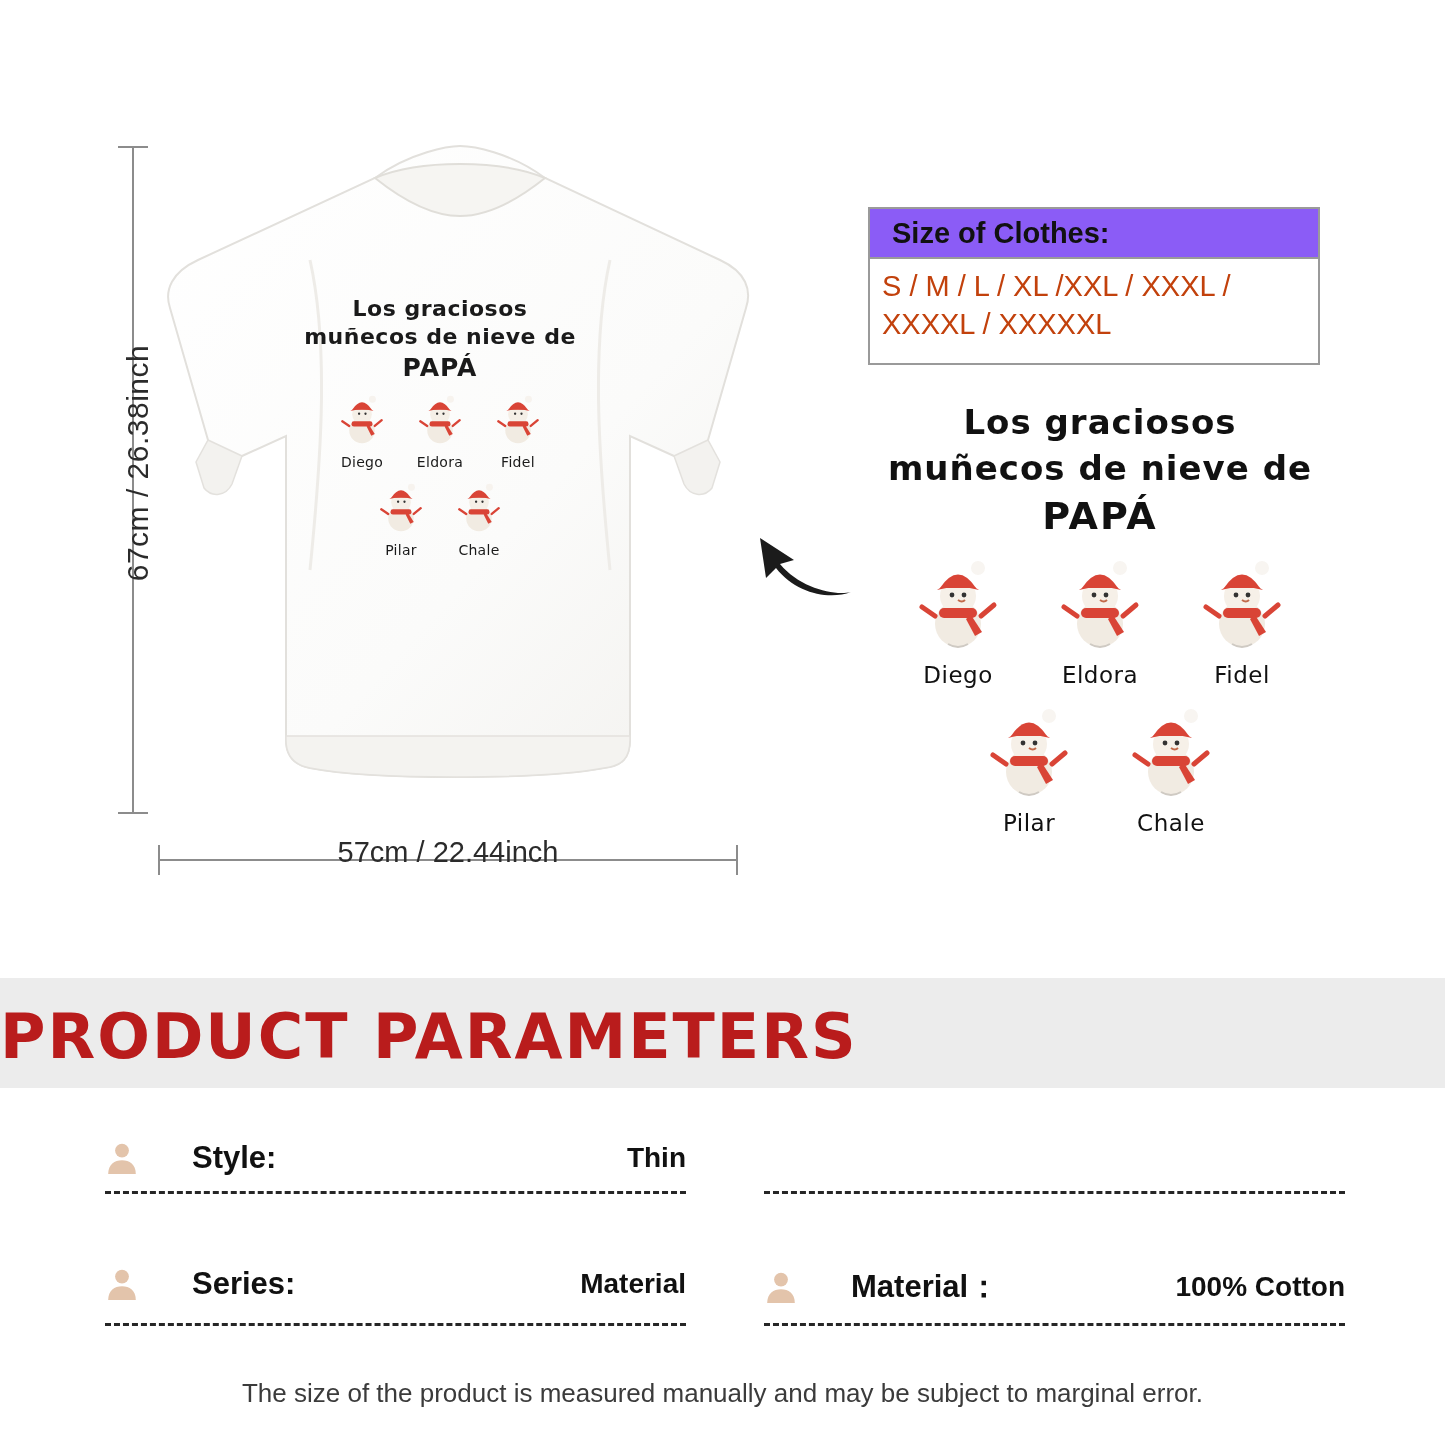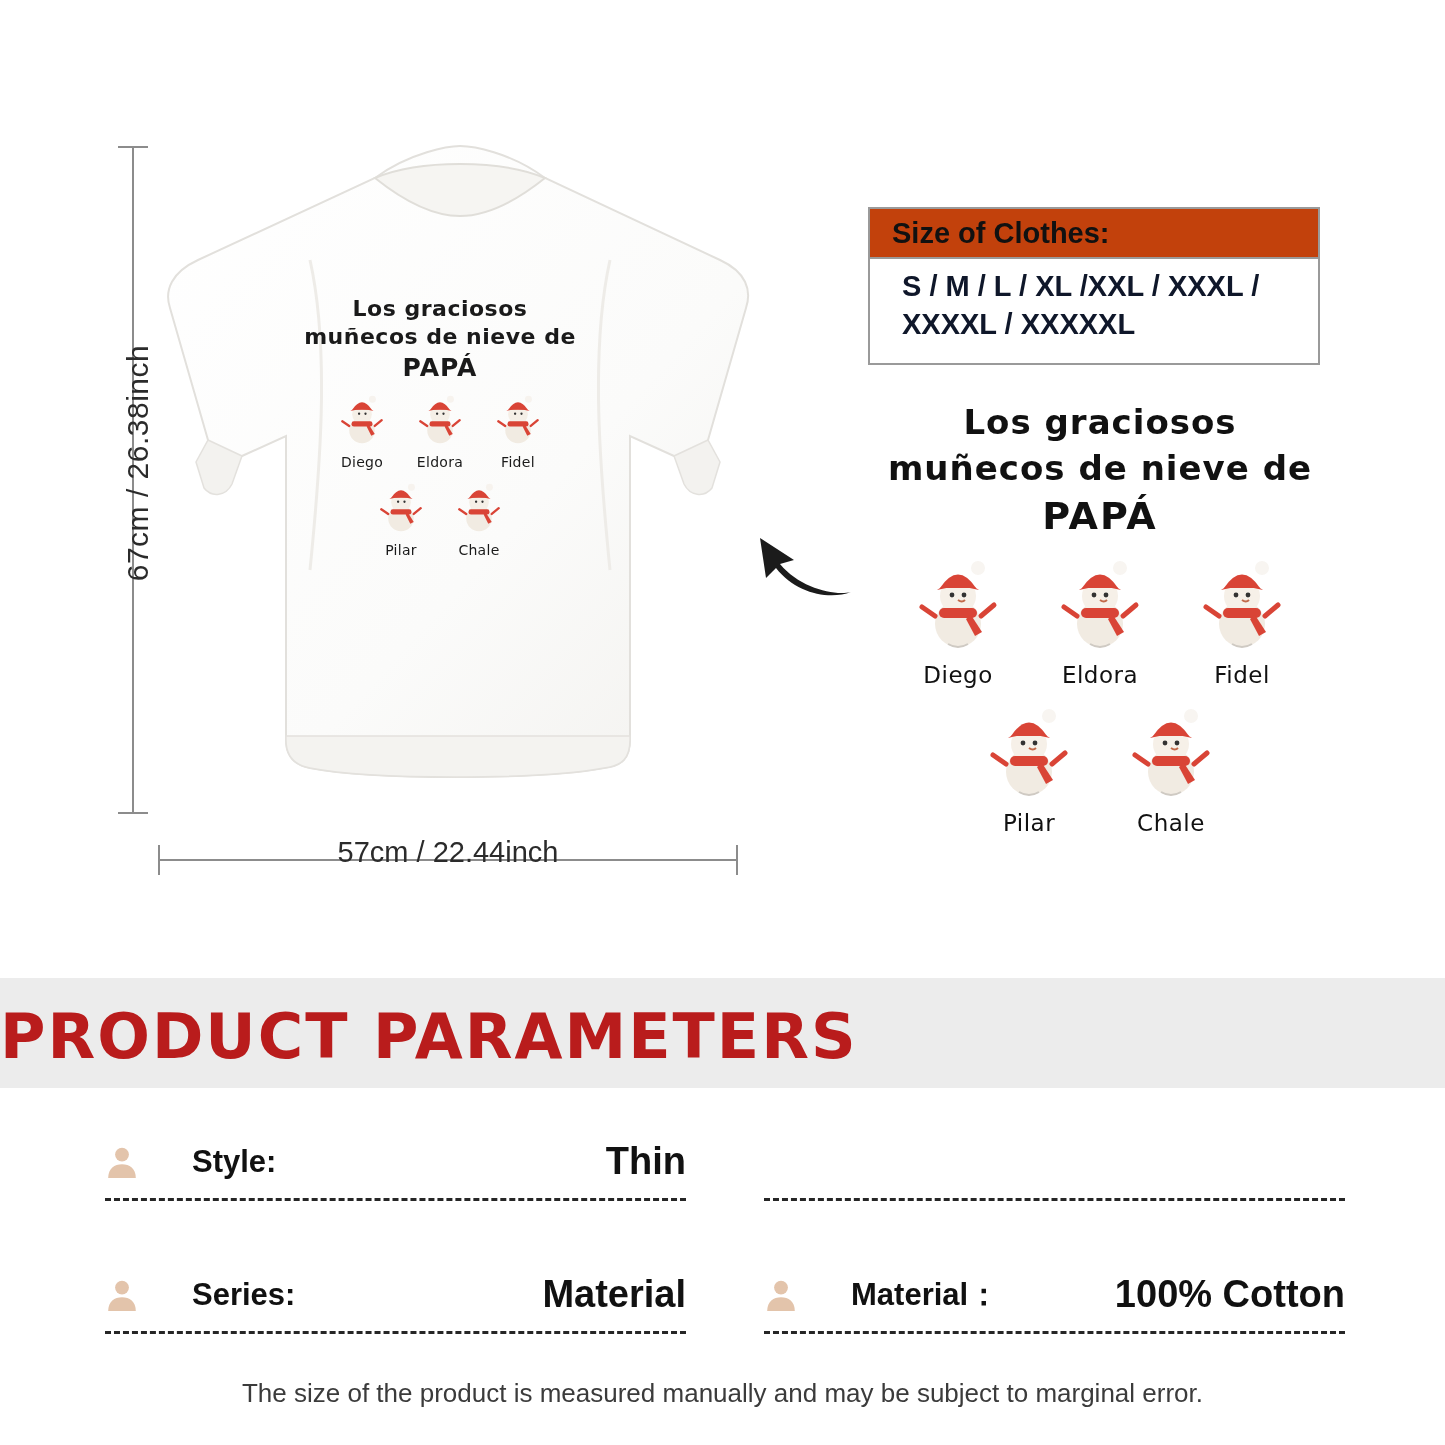--- a/index.html
+++ b/index.html
@@ -52,26 +52,26 @@
 
   
   .arrow{position:absolute;left:756px;top:530px;width:100px;height:70px;}
 
   
   .size-box{
     position:absolute;left:868px;top:207px;width:452px;height:158px;
     border:2px solid #9a9a9a;background:#fff;box-sizing:border-box;
   }
   .size-head{
-    height:50px;background:#c2410c;border-bottom:2px solid #9a9a9a;
+    height:50px;background:#8b5cf6;border-bottom:2px solid #9a9a9a;
     display:flex;align-items:center;padding-left:22px;
     font-size:29px;font-weight:bold;color:#111;box-sizing:border-box;
   }
   .size-body{
-    padding:8px 14px 0 32px;font-size:29px;font-weight:bold;color:#0f172a;line-height:1.32;
+    padding:8px 14px 0 12px;font-size:29px;font-weight:normal;color:#c2410c;line-height:1.32;
   }
 
   .detail-print{position:absolute;left:880px;top:400px;width:440px;text-align:center;}
   .d-l1{font-family:"DejaVu Sans", sans-serif;font-size:34px;font-weight:700;color:#111;line-height:1.35;letter-spacing:1px;}
   .d-l3{font-family:"DejaVu Sans", sans-serif;font-size:38px;font-weight:700;color:#111;letter-spacing:2px;margin-top:2px;}
   .d-row{display:flex;justify-content:center;gap:34px;margin-top:16px;}
   .d-cell{width:108px;text-align:center;}
   .d-name{font-family:"DejaVu Sans", sans-serif;font-size:23px;color:#111;margin-top:4px;letter-spacing:.5px;}
   .d-row2{display:flex;justify-content:center;gap:34px;margin-top:14px;}
 
@@ -82,21 +82,21 @@
     font-family:"DejaVu Sans", sans-serif;
     font-size:62px;font-weight:bold;color:#b91c1c;letter-spacing:2px;
   }
 
   .params{position:absolute;left:105px;top:1140px;width:1240px;}
   .prow{display:flex;gap:78px;}
   .pcell{width:581px;position:relative;padding-bottom:28px;}
   .pline{display:flex;align-items:center;gap:41px;}
   .picon{width:34px;height:34px;margin-right:12px;flex:0 0 auto;}
   .plabel{font-size:31px;color:#111;font-weight:bold;}
-  .pvalue{margin-left:auto;font-size:38px;color:#111;font-weight:bold;}
+  .pvalue{margin-left:auto;font-size:28px;color:#111;font-weight:bold;}
   .dash{
     position:absolute;left:0;bottom:10px;width:581px;height:0;
     border-bottom:3px dashed #262626;
   }
   .footnote{
     position:absolute;left:0;top:1378px;width:1445px;text-align:center;
     font-size:26px;color:#3b3b3b;
   }
 </style>
 </head>

